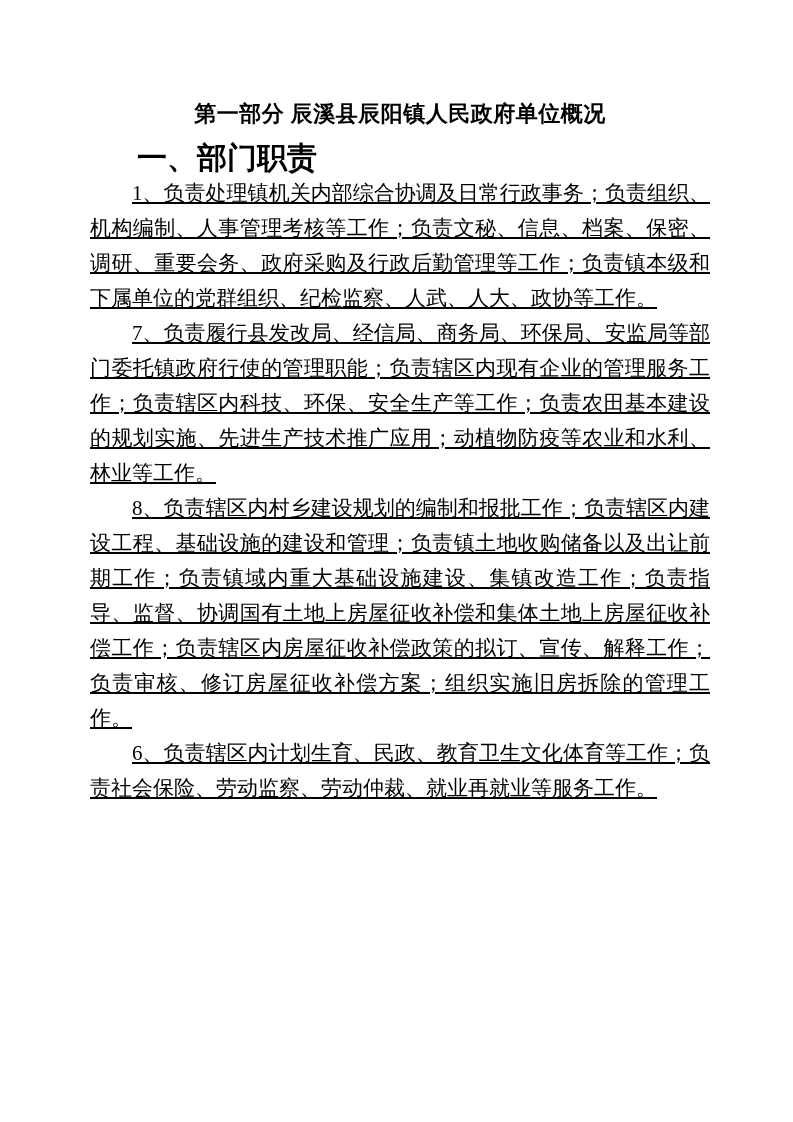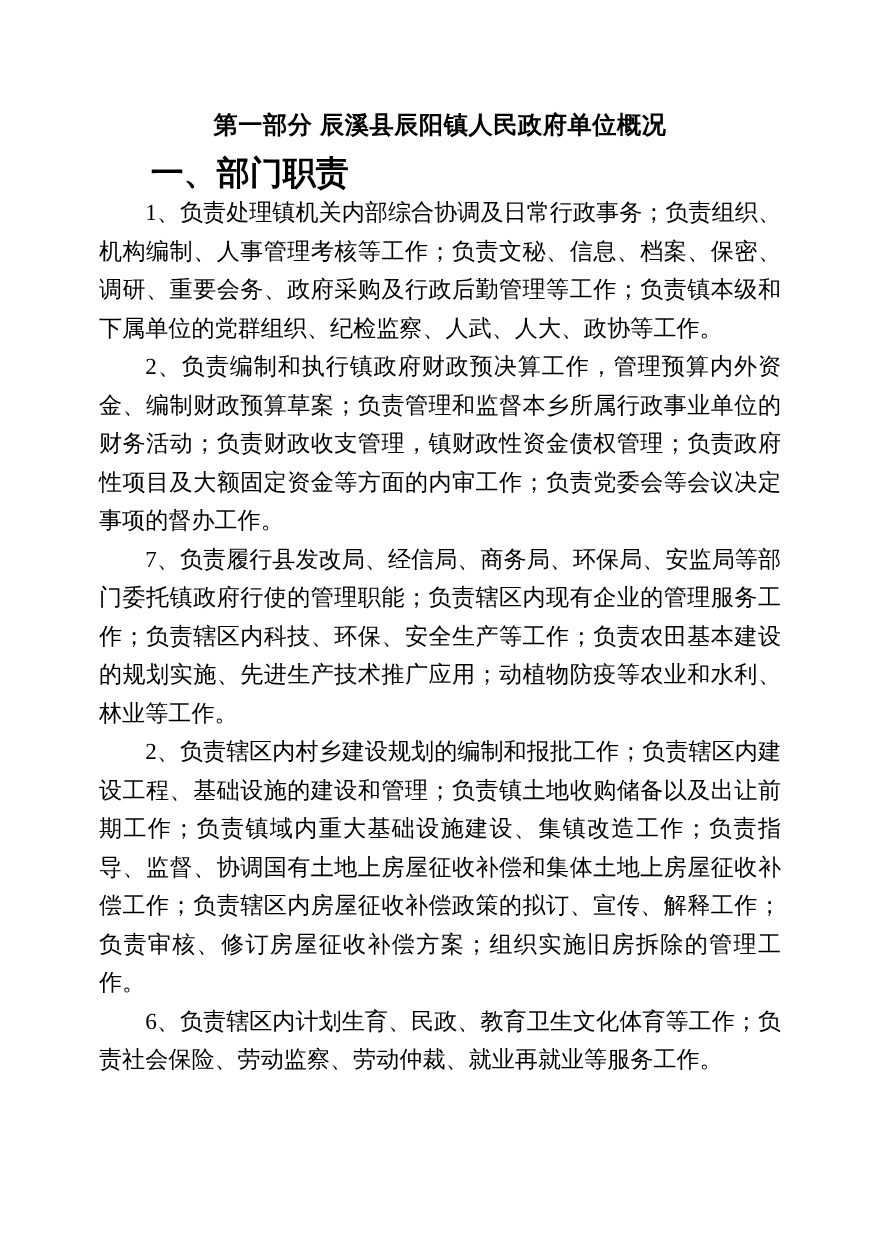--- a/index.html
+++ b/index.html
@@ -36,26 +36,26 @@
     text-align: left;
   }
   .body-para {
     font-size: 21px;
     line-height: 35px;
     text-align: justify;
     text-justify: inter-ideograph;
     text-indent: 2em;
     word-break: break-all;
     overflow-wrap: anywhere;
+    text-decoration: underline;
   }
 </style>
 </head>
 <body>
 
 <div class="page">
   <h1 class="doc-title">第一部分 辰溪县辰阳镇人民政府单位概况</h1>
   <h2 class="section-heading">一、部门职责</h2>
   <p class="body-para">1、负责处理镇机关内部综合协调及日常行政事务；负责组织、机构编制、人事管理考核等工作；负责文秘、信息、档案、保密、调研、重要会务、政府采购及行政后勤管理等工作；负责镇本级和下属单位的党群组织、纪检监察、人武、人大、政协等工作。</p>
-  <p class="body-para">2、负责编制和执行镇政府财政预决算工作，管理预算内外资金、编制财政预算草案；负责管理和监督本乡所属行政事业单位的财务活动；负责财政收支管理，镇财政性资金债权管理；负责政府性项目及大额固定资金等方面的内审工作；负责党委会等会议决定事项的督办工作。</p>
   <p class="body-para">7、负责履行县发改局、经信局、商务局、环保局、安监局等部门委托镇政府行使的管理职能；负责辖区内现有企业的管理服务工作；负责辖区内科技、环保、安全生产等工作；负责农田基本建设的规划实施、先进生产技术推广应用；动植物防疫等农业和水利、林业等工作。</p>
-  <p class="body-para">2、负责辖区内村乡建设规划的编制和报批工作；负责辖区内建设工程、基础设施的建设和管理；负责镇土地收购储备以及出让前期工作；负责镇域内重大基础设施建设、集镇改造工作；负责指导、监督、协调国有土地上房屋征收补偿和集体土地上房屋征收补偿工作；负责辖区内房屋征收补偿政策的拟订、宣传、解释工作；负责审核、修订房屋征收补偿方案；组织实施旧房拆除的管理工作。</p>
+  <p class="body-para">8、负责辖区内村乡建设规划的编制和报批工作；负责辖区内建设工程、基础设施的建设和管理；负责镇土地收购储备以及出让前期工作；负责镇域内重大基础设施建设、集镇改造工作；负责指导、监督、协调国有土地上房屋征收补偿和集体土地上房屋征收补偿工作；负责辖区内房屋征收补偿政策的拟订、宣传、解释工作；负责审核、修订房屋征收补偿方案；组织实施旧房拆除的管理工作。</p>
   <p class="body-para">6、负责辖区内计划生育、民政、教育卫生文化体育等工作；负责社会保险、劳动监察、劳动仲裁、就业再就业等服务工作。</p>
 </div>
 
 </body></html>

